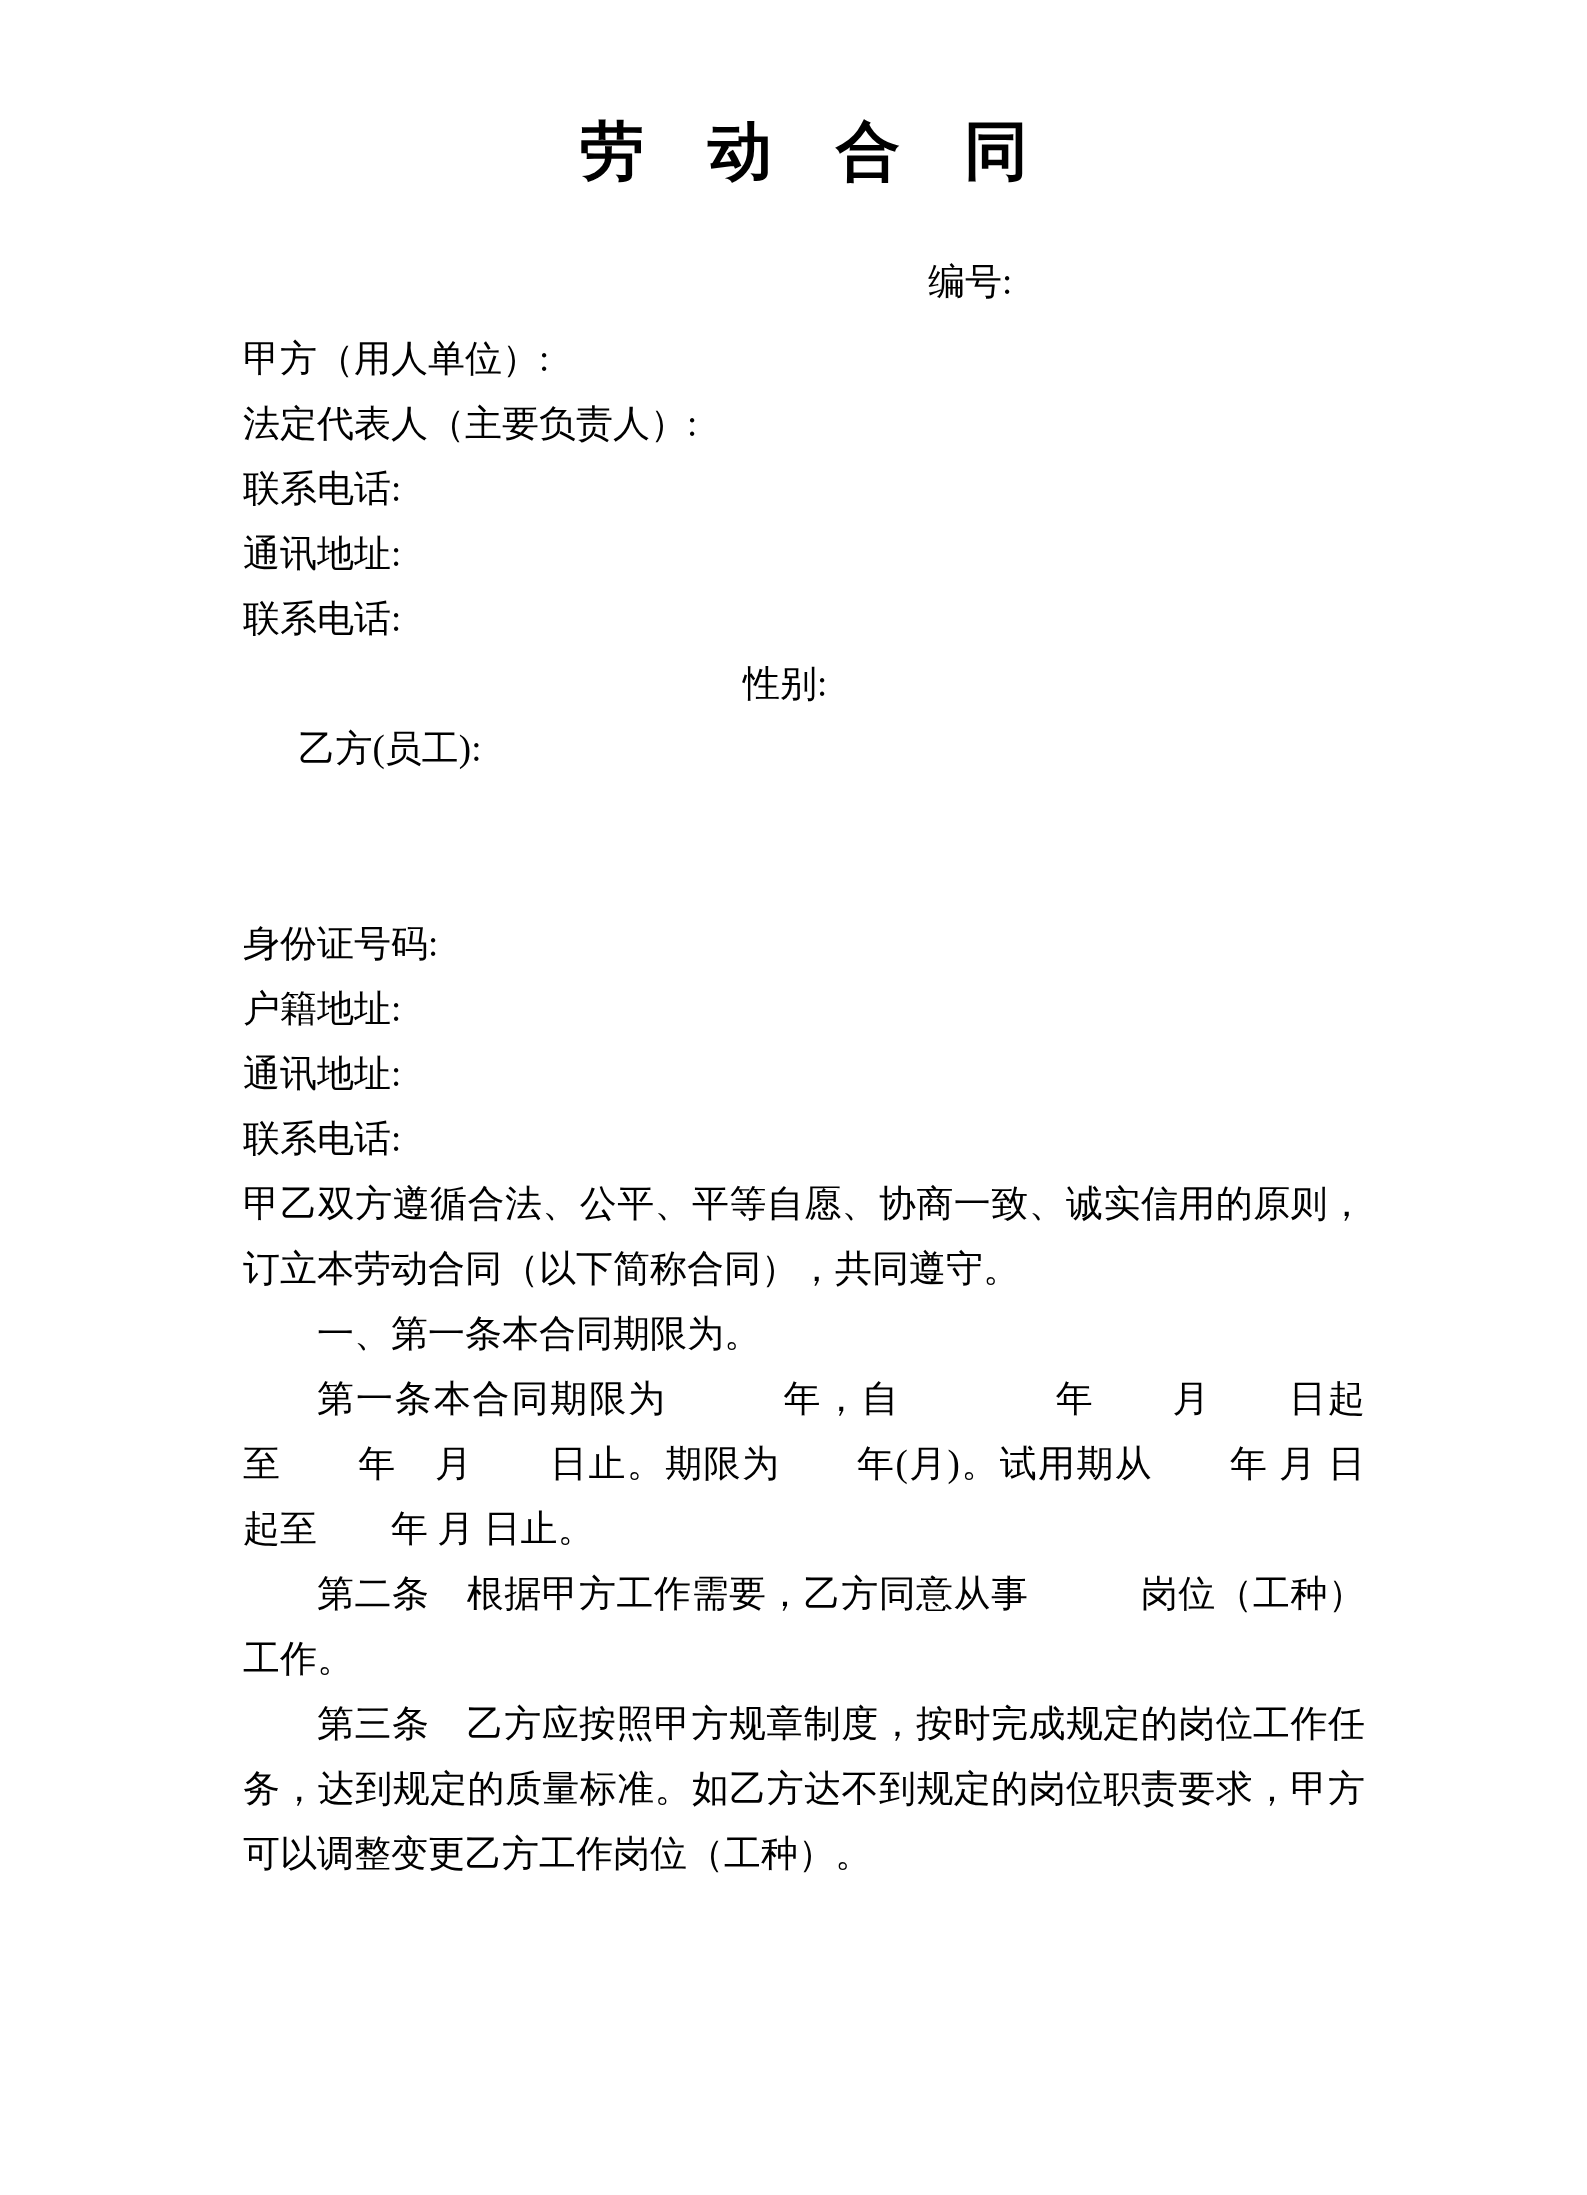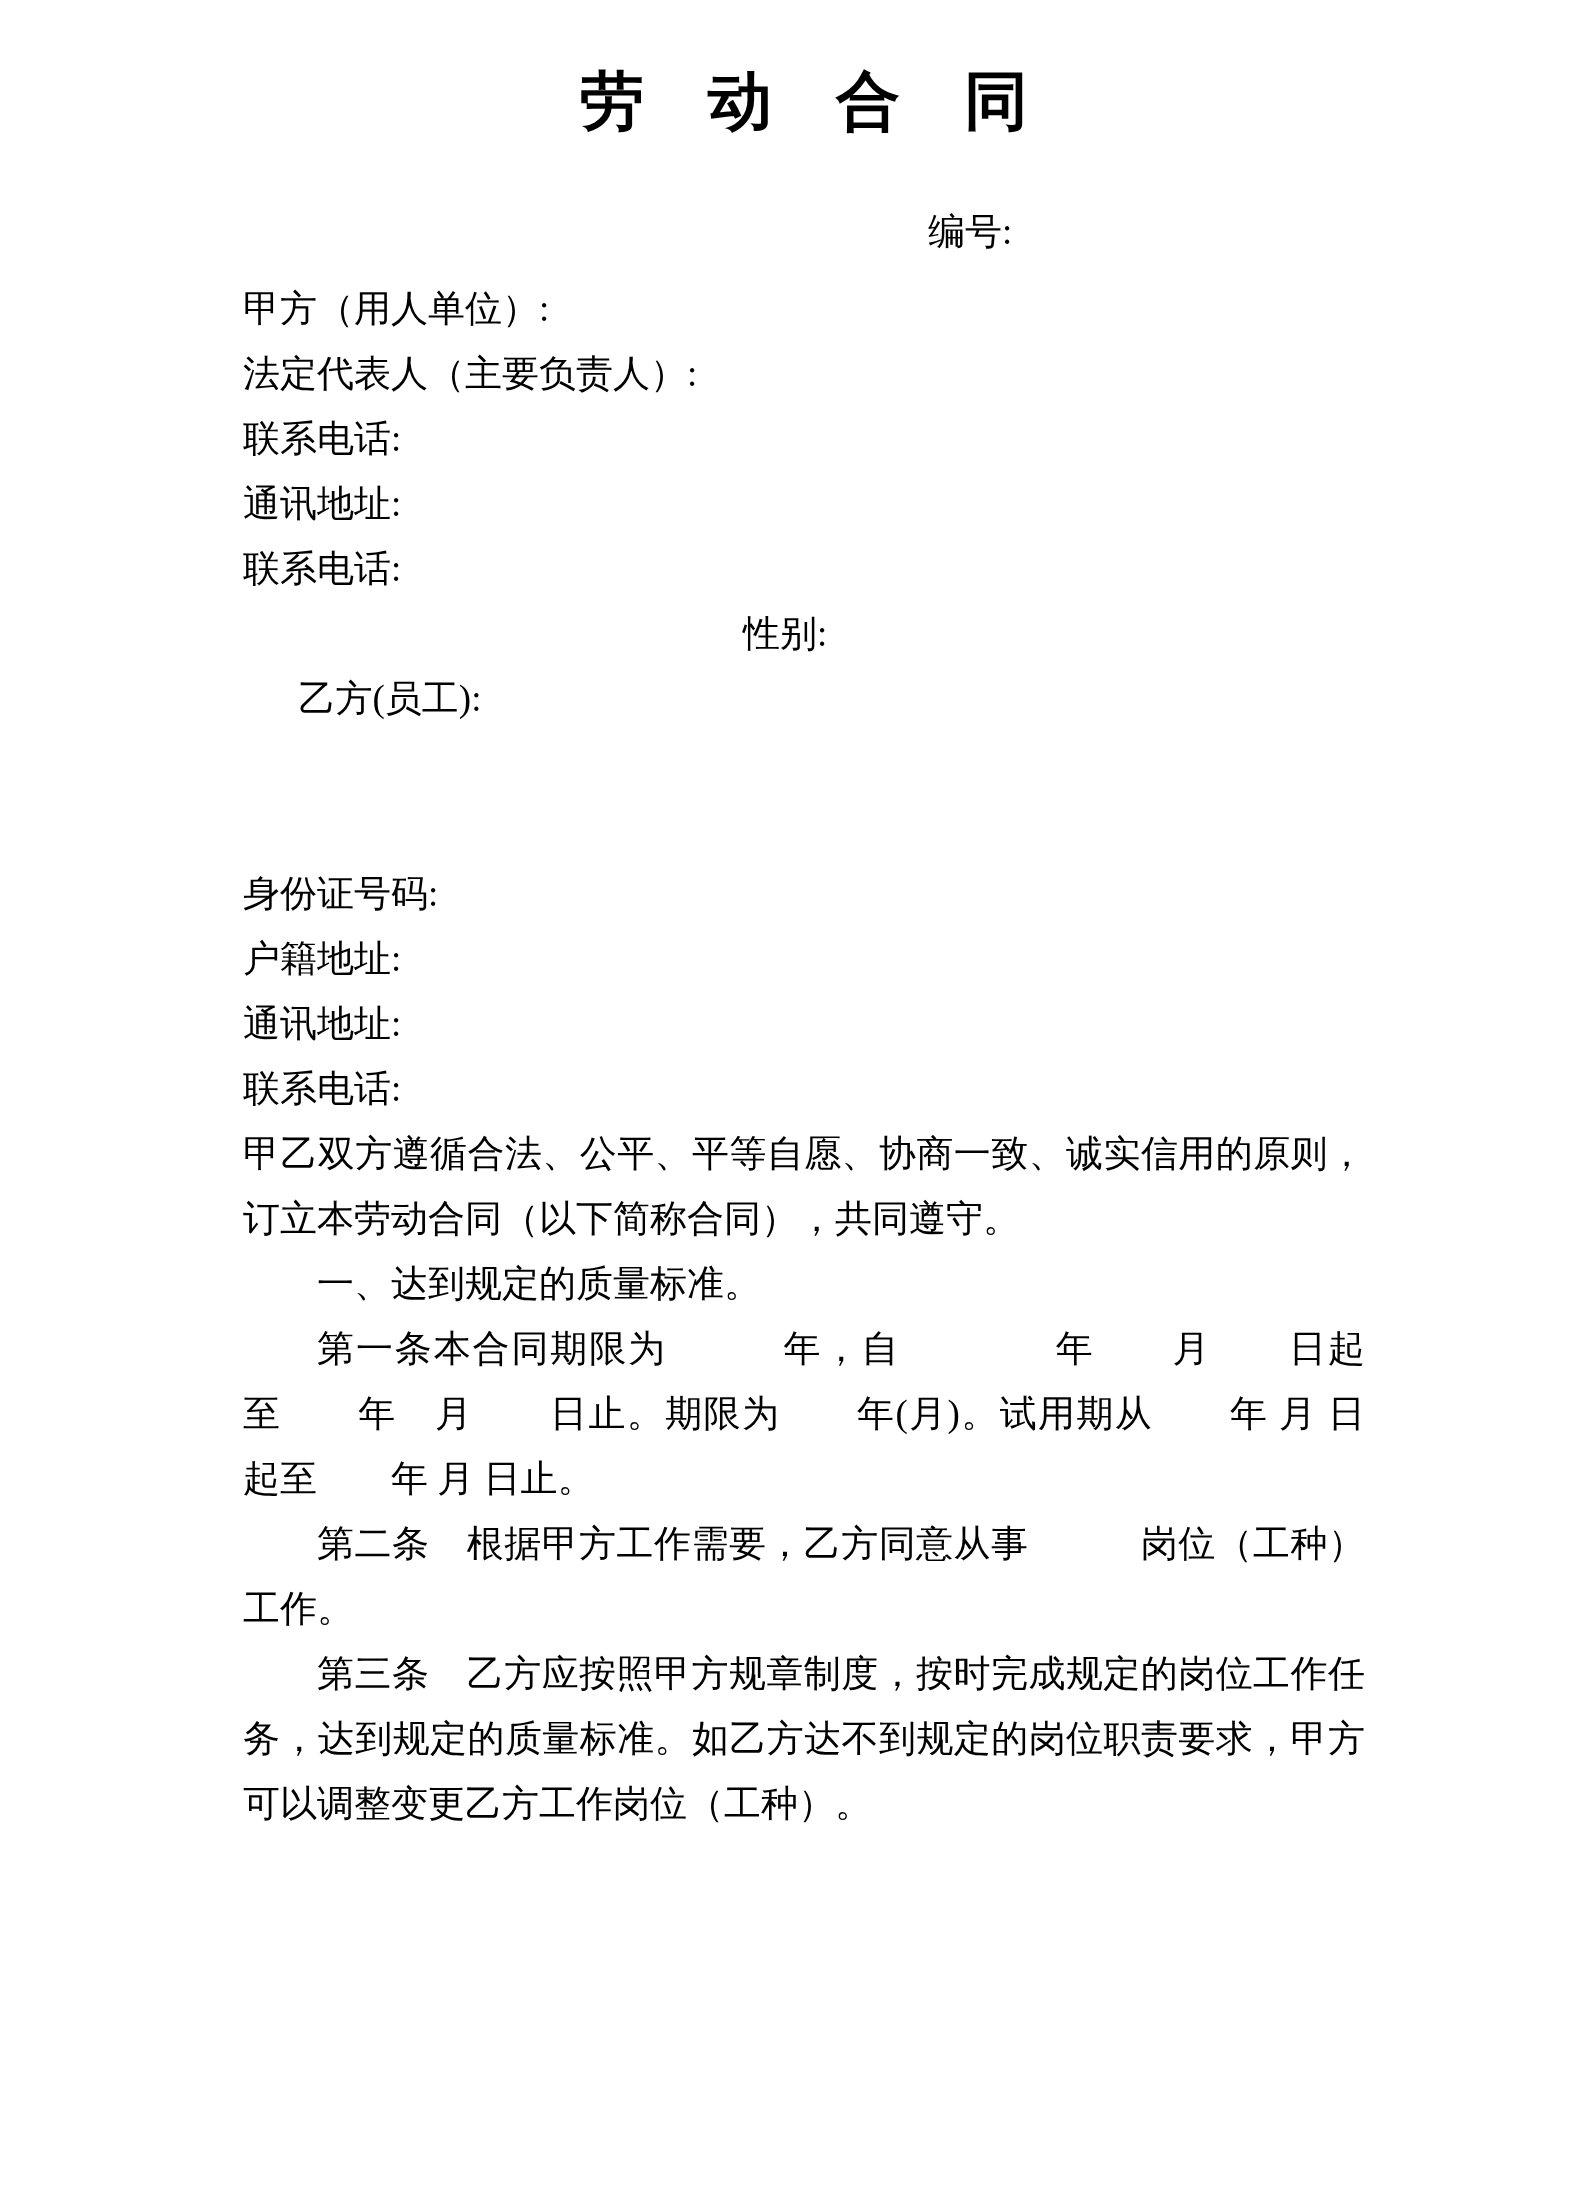--- a/index.html
+++ b/index.html
@@ -8,21 +8,21 @@
     height: 2195px;
     background: #ffffff;
     color: #000000;
     font-family: "Liberation Serif", "DejaVu Serif", serif;
     font-size: 37px;
     overflow: hidden;
   }
   .page { padding: 0 222px 0 243px; }
   .title {
     margin: 0;
-    padding-top: 61px;
+    padding-top: 111px;
     font-size: 64px;
     line-height: 82px;
     font-weight: 700;
     text-align: center;
     white-space: nowrap;
   }
   .serial-line {
     margin-top: 56px;
     line-height: 65px;
     padding-left: 685px;
@@ -60,21 +60,21 @@
     </div>
     <div class="line">身份证号码:</div>
     <div class="line">户籍地址:</div>
     <div class="line">通讯地址:</div>
     <div class="line">联系电话:</div>
   </div>
 
   <div>
     <div class="line jfull">甲乙双方遵循合法、公平、平等自愿、协商一致、诚实信用的原则，</div>
     <div class="line">订立本劳动合同（以下简称合同），共同遵守。</div>
-    <div class="line ind">一、达到规定的质量标准。</div>
+    <div class="line ind">一、第一条本合同期限为。</div>
     <div class="line ind jfull">第一条本合同期限为　　　年，自　　　　年　　月　　日起</div>
     <div class="line jfull">至　　年　月　　日止。期限为　　年(月)。试用期从　　年 月 日</div>
     <div class="line">起至　　年 月 日止。</div>
     <div class="line ind jfull">第二条　根据甲方工作需要，乙方同意从事　　　岗位（工种）</div>
     <div class="line">工作。</div>
     <div class="line ind jfull">第三条　乙方应按照甲方规章制度，按时完成规定的岗位工作任</div>
     <div class="line jfull">务，达到规定的质量标准。如乙方达不到规定的岗位职责要求，甲方</div>
     <div class="line">可以调整变更乙方工作岗位（工种）。</div>
   </div>
 

